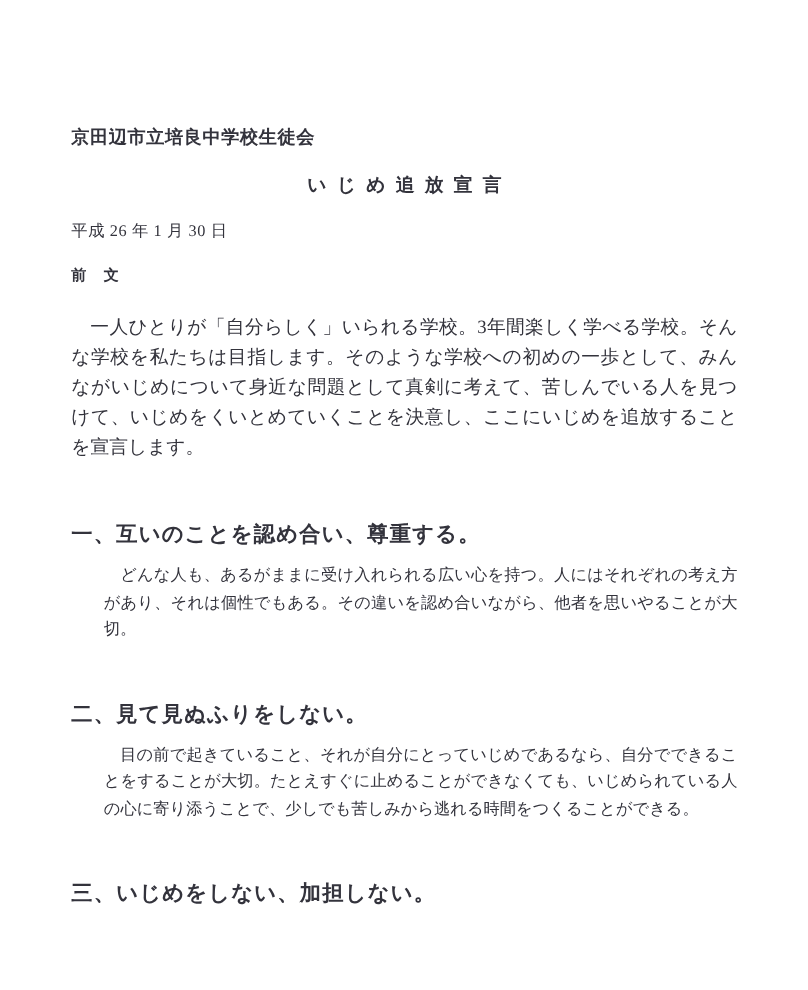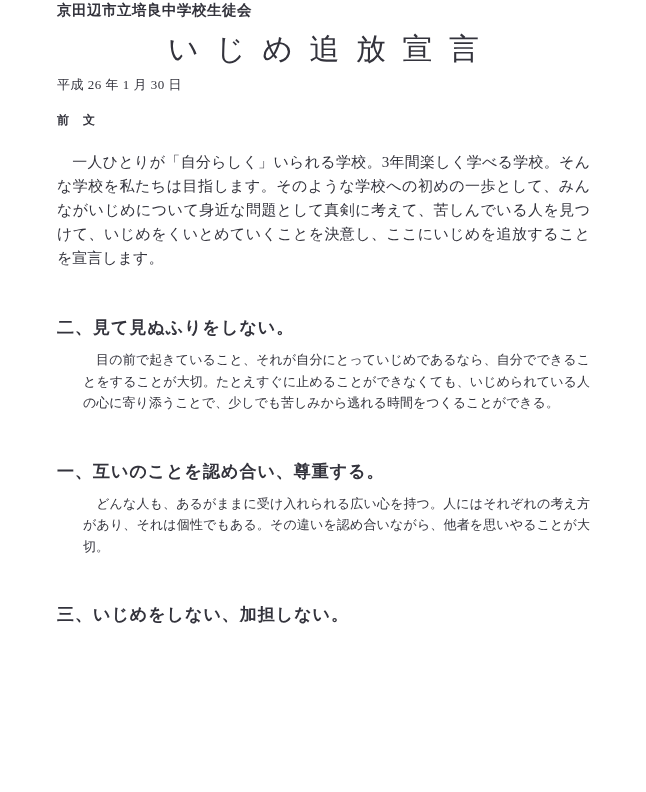--- a/index.html
+++ b/index.html
@@ -13,31 +13,32 @@
   }
   .page {
     position: relative;
     width: 646px;
     height: 792px;
     background: #ffffff;
     padding: 0 56px 0 57px;
     overflow: hidden;
   }
   .org-line {
+    padding-top: 100px;
     font-family: "Liberation Sans", "DejaVu Sans", sans-serif;
     font-weight: bold;
     font-size: 14.5px;
     line-height: 20px;
     letter-spacing: 0.5px;
   }
   .doc-title {
     margin-top: 13px;
     text-align: center;
-    font-size: 30px;
-    font-weight: normal;
+    font-size: 15px;
+    font-weight: bold;
     line-height: 32px;
     letter-spacing: 0.55em;
     padding-left: 0.55em; 
     white-space: nowrap;
   }
   .doc-date {
     margin-top: 11px;
     text-align: left;
     font-size: 13px;
     line-height: 18px;
@@ -84,26 +85,26 @@
   <div class="doc-title">いじめ追放宣言</div>
 
   <div class="doc-date">平成 26 年 1 月 30 日</div>
 
   <div class="preamble">
     <div class="preamble-heading">前　文</div>
     <div class="preamble-body">　一人ひとりが「自分らしく」いられる学校。3年間楽しく学べる学校。そんな学校を私たちは目指します。そのような学校への初めの一歩として、みんながいじめについて身近な問題として真剣に考えて、苦しんでいる人を見つけて、いじめをくいとめていくことを決意し、ここにいじめを追放することを宣言します。</div>
   </div>
 
   <div class="article">
-    <div class="article-heading">二、見て見ぬふりをしない。</div>
-    <div class="article-body">　目の前で起きていること、それが自分にとっていじめであるなら、自分でできることをすることが大切。たとえすぐに止めることができなくても、いじめられている人の心に寄り添うことで、少しでも苦しみから逃れる時間をつくることができる。</div>
+    <div class="article-heading">一、互いのことを認め合い、尊重する。</div>
+    <div class="article-body">　どんな人も、あるがままに受け入れられる広い心を持つ。人にはそれぞれの考え方があり、それは個性でもある。その違いを認め合いながら、他者を思いやることが大切。</div>
   </div>
 
   <div class="article">
-    <div class="article-heading">一、互いのことを認め合い、尊重する。</div>
-    <div class="article-body">　どんな人も、あるがままに受け入れられる広い心を持つ。人にはそれぞれの考え方があり、それは個性でもある。その違いを認め合いながら、他者を思いやることが大切。</div>
+    <div class="article-heading">二、見て見ぬふりをしない。</div>
+    <div class="article-body">　目の前で起きていること、それが自分にとっていじめであるなら、自分でできることをすることが大切。たとえすぐに止めることができなくても、いじめられている人の心に寄り添うことで、少しでも苦しみから逃れる時間をつくることができる。</div>
   </div>
 
   <div class="article">
     <div class="article-heading">三、いじめをしない、加担しない。</div>
   </div>
 
 </div>
 
 </body></html>

